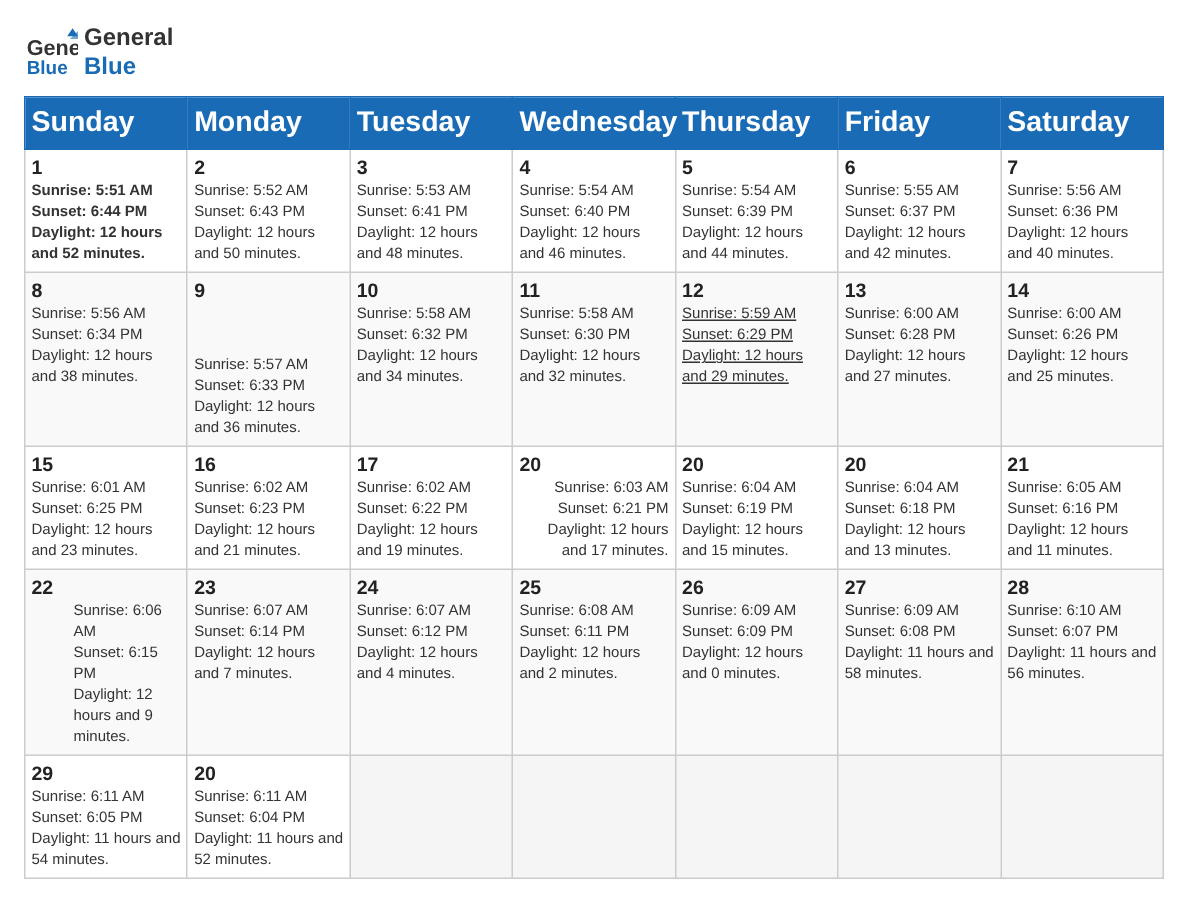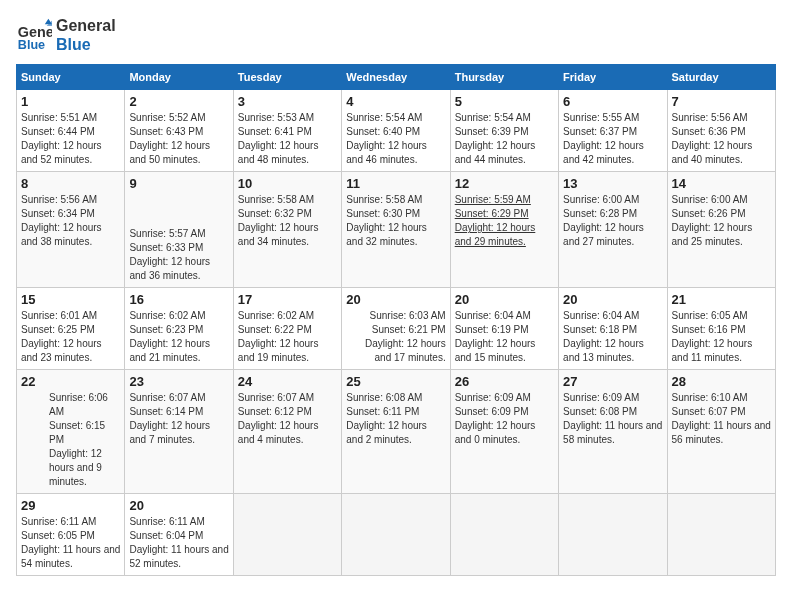--- a/index.html
+++ b/index.html
@@ -38,21 +38,21 @@
       color: #444;
     }
     table {
       width: 100%;
       border-collapse: collapse;
       table-layout: fixed;
     }
     th {
       background-color: #1a6bb5;
       color: #fff;
-      font-size: 11px;
+      font-size: 19px;
       font-weight: bold;
       padding: 6px 4px;
       text-align: left;
       border: 1px solid #1a6bb5;
     }
     td {
       border: 1px solid #ccc;
       vertical-align: top;
       padding: 4px 4px;
       font-size: 10.5px;
@@ -110,21 +110,21 @@
         <th>Wednesday</th>
         <th>Thursday</th>
         <th>Friday</th>
         <th>Saturday</th>
       </tr>
   </thead>
   <tbody id="calendar-body">
   <tr>
         <td>
           <span class="day-num">1</span>
-          <div class="day-info" style="white-space: pre-line;">Sunrise: 5:51 AM
+          <div class="day-info" style="white-space: pre-line; font-weight: bold;">Sunrise: 5:51 AM
 Sunset: 6:44 PM
 Daylight: 12 hours and 52 minutes.</div>
         </td>
         <td>
           <span class="day-num">2</span>
           <div class="day-info" style="white-space: pre-line;">Sunrise: 5:52 AM
 Sunset: 6:43 PM
 Daylight: 12 hours and 50 minutes.</div>
         </td>
         <td>

